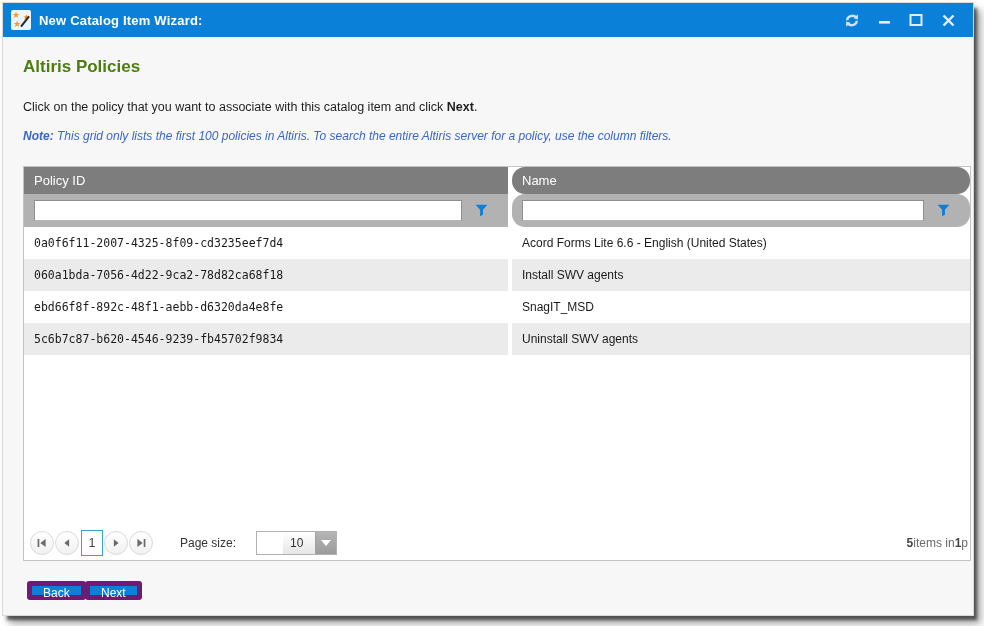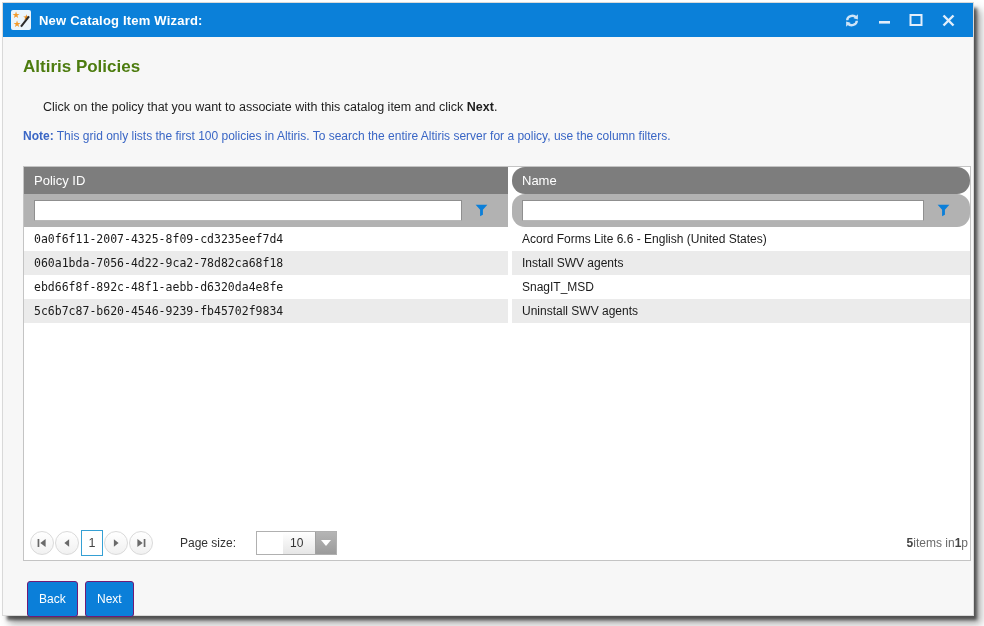--- a/index.html
+++ b/index.html
@@ -25,22 +25,22 @@
   .star.s1{ font-size:9px; left:1px; top:1px; }
   .star.s2{ font-size:8px; right:1px; top:4px; color:#e88a1a; }
   .star.s3{ font-size:9px; left:2px; bottom:1px; }
   .app-icon .wand{ position:absolute; width:2px; height:13px; background:#2b2b2b; right:5px; bottom:2px; transform:rotate(38deg); }
   .title{ color:#ffffff; font-size:13px; font-weight:bold; letter-spacing:.2px; }
   .controls{ margin-left:auto; display:flex; align-items:center; gap:14px; padding-right:8px; }
   .ctrl{ width:18px; height:18px; display:flex; align-items:center; justify-content:center; cursor:default; }
 
   
   .heading{ position:absolute; left:20px; top:54px; font-size:17px; font-weight:bold; color:#4d7c0f; }
-  .instruction{ position:absolute; left:20px; top:97px; font-size:12.5px; color:#1e1e1e;margin-left:20px; }
-  .note{ position:absolute; left:20px; top:126px; font-size:12px; color:#3a66c5; }
+  .instruction{ position:absolute; left:20px; top:97px; font-size:12.5px; color:#1e1e1e; }
+  .note{ position:absolute; left:20px; top:126px; font-size:12px; color:#3a66c5; font-style:italic; }
   .note b{ font-weight:bold; }
 
   
   .grid{
     position:absolute; left:20px; top:163px; width:948px; height:395px;
     background:#ffffff; border:1px solid #c4c4c4;
     display:flex; flex-direction:column; overflow:hidden;
   }
   .grid-flex{ display:flex;justify-content:center; }
   .col-a{ width:484px; flex:0 0 484px; }
@@ -51,21 +51,21 @@
   .header-cell{ background:#7d7d7d; color:#ffffff; font-size:13px; display:flex; align-items:center; padding-left:10px; }
 
   .filter-row{ height:33px; flex:0 0 33px; }
   .filter-cell{ background:#b2b2b2; display:flex; align-items:center; padding:0 8px 0 10px; }
   .filter-input{
     flex:1; height:21px; border:1px solid #8f8f8f; border-bottom-color:#b8b8b8;
     background:#ffffff; font-size:12px; padding:0 4px; outline:none;
   }
   .funnel-btn{ width:38px; display:flex; align-items:center; justify-content:center; cursor:pointer; }
 
-  .data-row{ height:24px; display:flex; background:#ffffff; cursor:pointer; }
+  .data-row{ height:32px; display:flex; background:#ffffff; cursor:pointer; }
   .rows-host > div.data-row:nth-of-type(even){ background:#ebebeb; }
   .rows-host > div.data-row:nth-of-type(even) .col-gap{ background:#ffffff; }
   .cell{ display:flex; align-items:center; padding-left:10px; font-size:12px; color:#1a1a1a; overflow:hidden; white-space:nowrap; }
   .cell.mono{ font-family:"DejaVu Sans Mono", monospace; font-size:11.5px; }
 
   .grid-spacer{ flex:1; background:#ffffff; }
 
   
   .pager-row{ height:35px; flex:0 0 35px; background:#ffffff; display:flex; align-items:center; padding-left:6px; position:relative; }
   .pg-circle{
@@ -80,21 +80,21 @@
   .ps-label{ font-size:12px; color:#333333; margin-left:26px; margin-right:20px; }
   .ps-box{ display:flex; height:24px; border:1px solid #b0b0b0; cursor:pointer; }
   .ps-value{ width:32px; background:linear-gradient(#ffffff,#e6e6e6); font-size:12px; color:#333333; display:flex; align-items:center; padding-left:7px;margin-left:26px; }
   .ps-arrow{ width:21px; background:linear-gradient(#b5b5b5,#9b9b9b); display:flex; align-items:center; justify-content:center; border-left:1px solid #a0a0a0; }
   .ps-arrow .tri{ width:0; height:0; border-left:5px solid transparent; border-right:5px solid transparent; border-top:6px solid #ffffff; }
   .items-info{ position:absolute; right:2px; top:0; height:35px; display:flex; align-items:center; font-size:12px; color:#6a6a6a; white-space:nowrap; overflow:hidden; }
   .items-info b{ color:#444444; }
 
   
   .footer-btn{
-    position:absolute; top:578px; height:36px; background:#0b7fd9; border:1px solid #701a75;
+    position:absolute; top:578px; height:19px; background:#0b7fd9; border:5px solid #701a75;
     border-radius:3px; color:#ffffff; font-size:12px; font-family:"Liberation Sans", sans-serif;
     padding:0 11px; cursor:pointer;
   }
   .btn-back{ left:24px; }
   .btn-next{ left:82px; }
 </style>
 </head>
 <body>
 
 <div class="window">

